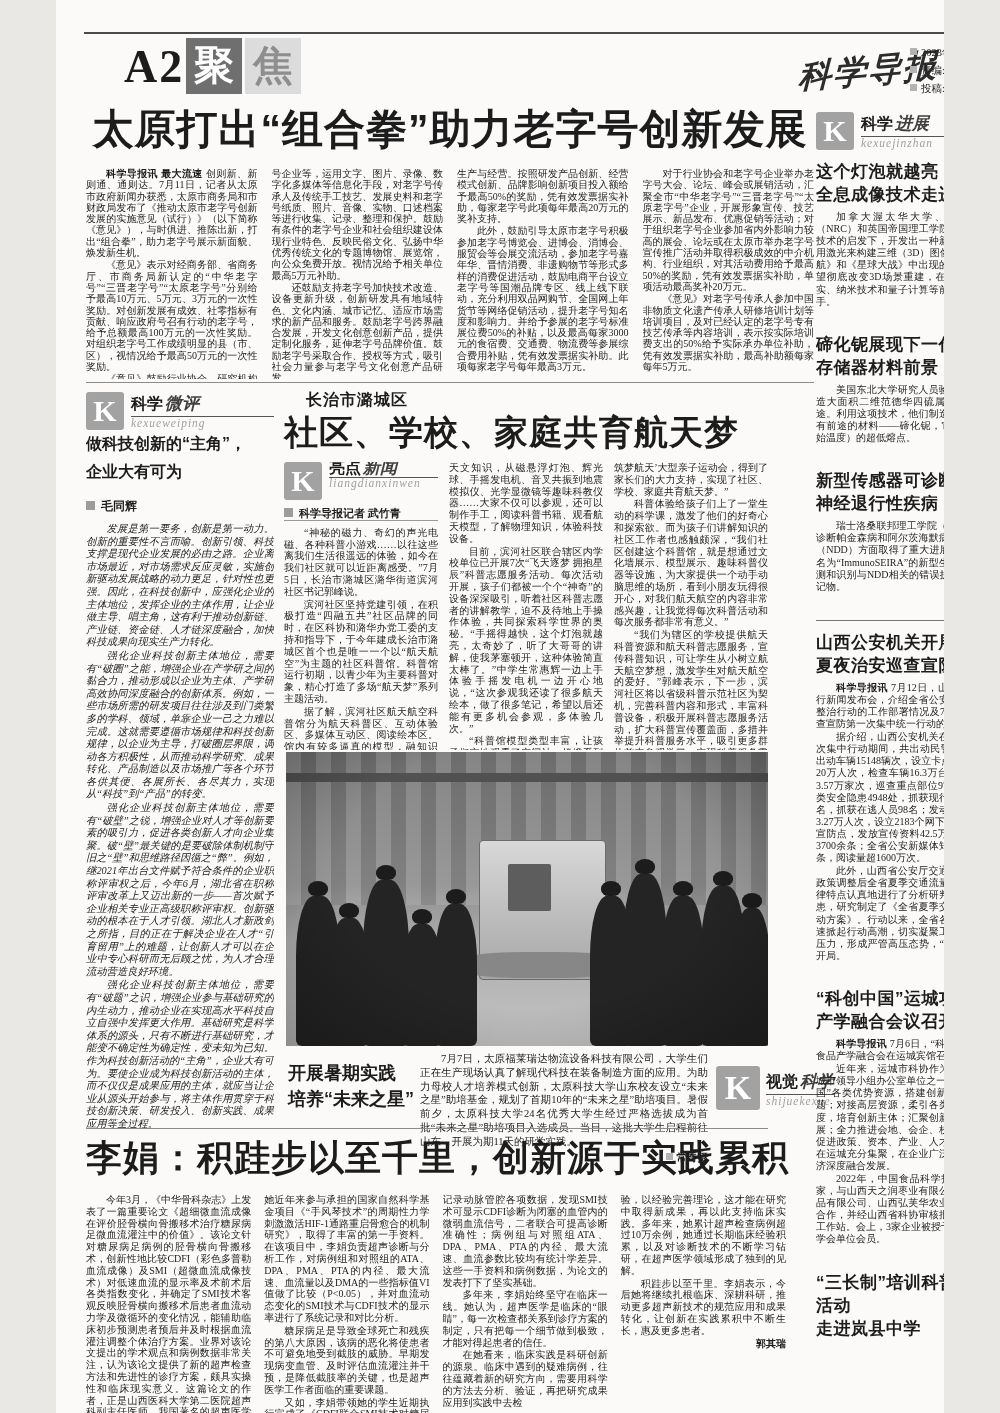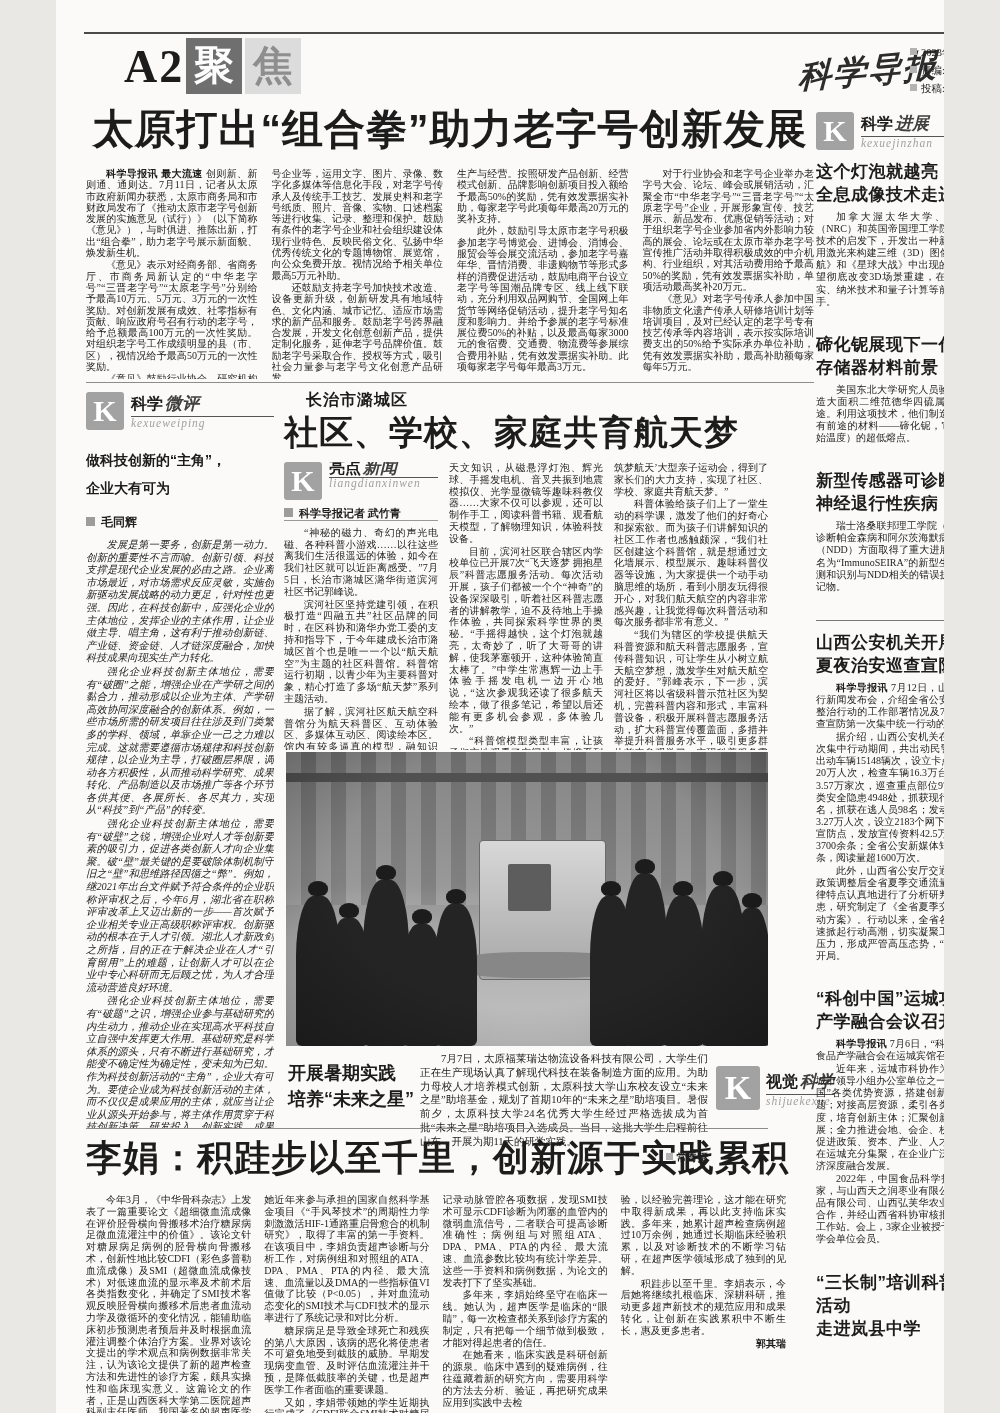--- a/index.html
+++ b/index.html
@@ -38,21 +38,21 @@
   .kbox{width:38px;height:38px;background:#a2a2a2;color:#fff;border-radius:3px;flex:0 0 auto;
         font-size:30px;font-weight:bold;text-align:center;line-height:38px;font-family:"Liberation Serif",serif;}
   .sectext{flex:1;min-width:0;}
   .secl1{border-bottom:1.5px solid #555;padding-bottom:1px;white-space:nowrap;}
   .sec-b{font-family:"Liberation Sans",sans-serif;font-weight:bold;font-size:16px;}
   .sec-s{font-style:italic;font-size:17px;color:#404040;font-weight:bold;margin-left:2px;font-family:Liberation Serif, serif;}
   .pinyin{font-style:italic;color:#a0a0a0;font-size:11.5px;letter-spacing:1px;}
 
   
   .essay{left:30px;top:392px;width:188px;height:736px;overflow:hidden;}
-  .essay-title{font-size:14px;font-weight:bold;line-height:28px;margin-top:16px;}
+  .essay-title{font-size:16px;font-weight:bold;line-height:28px;margin-top:0;}
   .byline{margin:12px 0 8px 0;font-size:12px;font-weight:bold;}
   .bsq{display:inline-block;width:9px;height:9px;background:#9c9c9c;margin-right:6px;}
   .essay-body{font-style:italic;font-size:10.3px;line-height:12.6px;}
   .essay-body p{margin-bottom:1px;}
 
   
   .kicker{left:230px;top:390px;font-size:16px;letter-spacing:1px;font-weight:bold;margin-left:20px;}
   .feat-hl{left:228px;top:410px;width:484px;font-size:34px;font-weight:bold;letter-spacing:1px;white-space:nowrap;}
   .feat-cols{left:228px;top:462px;width:484px;height:288px;display:flex;gap:11px;overflow:hidden;}
   .feat-cols .fcol{width:154px;font-size:10px;line-height:11.8px;overflow:hidden;}

